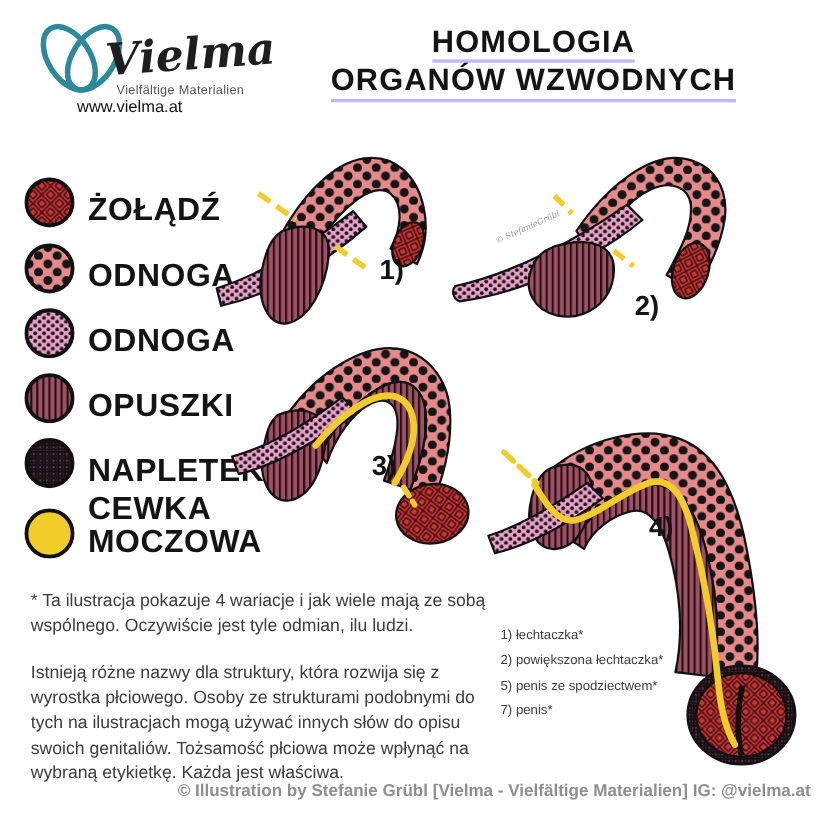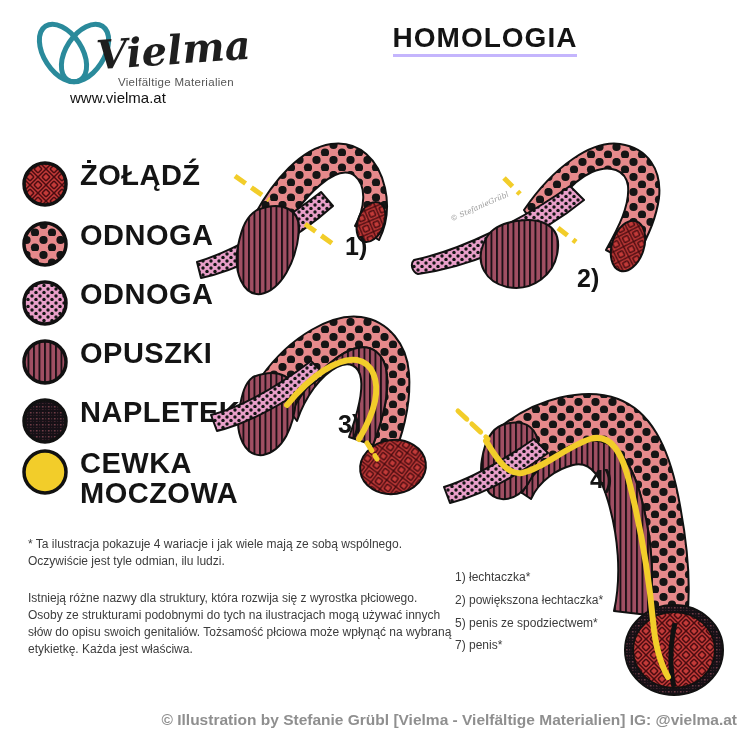--- a/index.html
+++ b/index.html
@@ -3,42 +3,42 @@
 <meta charset="utf-8">
 <style>
   html,body{margin:0;padding:0;}
   body{font-family:"Liberation Sans",sans-serif;background:#fff;}
   #stage{position:relative;width:745px;height:745px;background:#fff;overflow:hidden;}
 
   
   #logo-heart{position:absolute;left:28px;top:8px;}
   #brand-script{position:absolute;left:96px;top:26px;font-family:"DejaVu Serif",serif;
     font-style:italic;font-weight:700;font-size:40px;color:#1e1e1e;transform:rotate(-4deg);}
-  #brand-tagline{position:absolute;left:118px;top:76px;font-size:11.5px;color:#555;letter-spacing:.3px;}
+  #brand-tagline{position:absolute;left:106px;top:76px;font-size:11.5px;color:#555;letter-spacing:.3px;}
   #brand-url{position:absolute;left:70px;top:89px;font-size:15px;color:#111;font-weight:500;}
 
   
   #title{position:absolute;left:260px;top:22px;width:450px;text-align:center;color:#141414;}
   #title .tline{display:inline-block;font-weight:700;font-size:28px;letter-spacing:1px;
     border-bottom:3px solid #c4b5fd;padding-bottom:1px;line-height:1.12;}
 
   
-  .lrow{position:absolute;left:22px;display:flex;align-items:flex-start;gap:12px;}
+  .lrow{position:absolute;left:22px;display:flex;align-items:flex-end;gap:12px;}
   .lcirc{flex:0 0 auto;}
   .llabel{font-weight:700;font-size:29px;letter-spacing:.5px;color:#141414;line-height:1.02;}
   .llabel.wrap{width:200px;}
 
   
   .fig{position:absolute;}
   .fig-label{position:absolute;font-size:25px;font-weight:600;color:#141414;}
   #watermark{position:absolute;left:448px;top:202px;font-size:7.5px;color:#9a9a9a;
     transform:rotate(-24deg);font-family:"DejaVu Serif",serif;font-style:italic;}
 
   
-  #paras{position:absolute;left:28px;top:536px;width:424px;font-size:12px;color:#3c3c3c;line-height:1.42;}
+  #paras{position:absolute;left:28px;top:536px;width:424px;font-size:16px;color:#3c3c3c;line-height:1.42;}
   #paras p{margin:0 0 20px 0;}
   #variants{position:absolute;left:455px;top:566px;font-size:12px;color:#3c3c3c;line-height:1.9;}
   #footer{position:absolute;right:8px;top:711px;font-size:15.5px;color:#8f8f8f;font-weight:bold;}
 </style>
 </head>
 <body>
 
 <svg width="0" height="0" style="position:absolute" aria-hidden="true">
   <defs>
     <pattern id="patShaft" width="17" height="15" patternUnits="userSpaceOnUse">
@@ -79,20 +79,21 @@
       <ellipse cx="35" cy="45" rx="19" ry="32" transform="rotate(-33 35 45)"></ellipse>
       <ellipse cx="57" cy="45" rx="19" ry="32" transform="rotate(33 57 45)"></ellipse>
     </g>
   </svg>
   <div id="brand-script">Vielma</div>
   <div id="brand-tagline">Vielfältige Materialien</div>
   <div id="brand-url">www.vielma.at</div>
 
   <div id="title">
     <span class="tline">HOMOLOGIA</span><br>
+    <span class="tline">ORGANÓW WZWODNYCH</span>
   </div>
 
   <div class="lrow" style="top:161px">
     <svg class="lcirc" width="46" height="46">
       <circle cx="23" cy="23" r="21" fill="url(#patGlans)" stroke="#111" stroke-width="3.5"></circle>
       </svg>
     <div class="llabel">ŻOŁĄDŹ</div>
   </div>
   <div class="lrow" style="top:221px">
     <svg class="lcirc" width="46" height="46">

